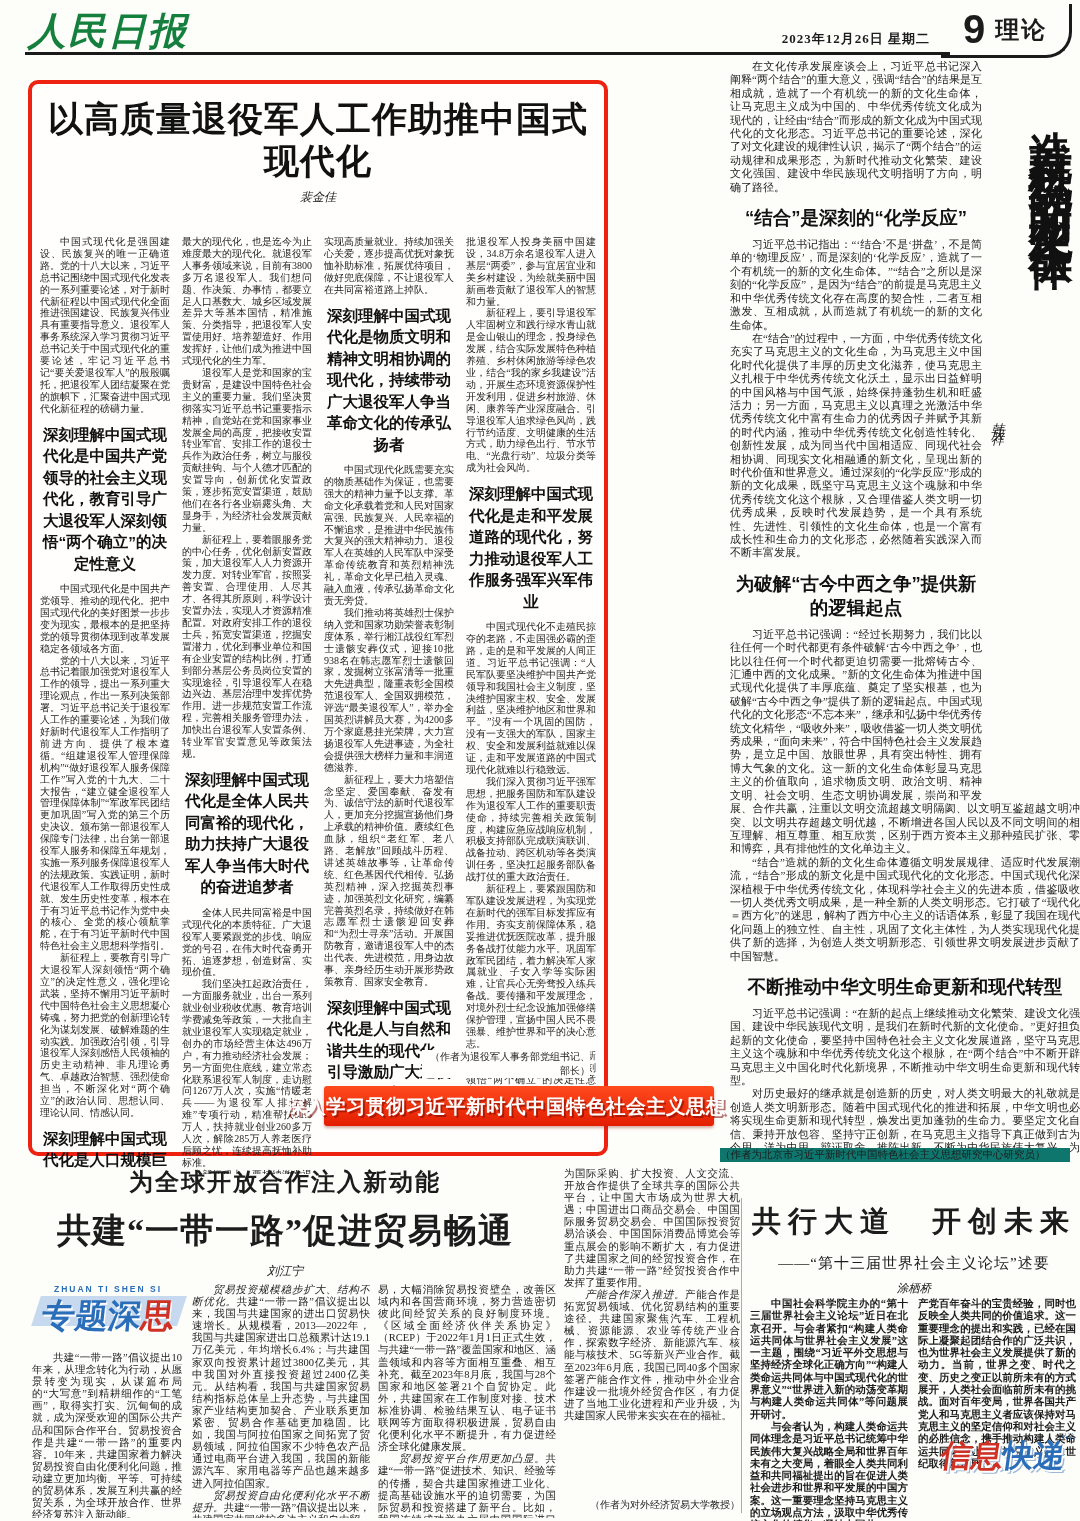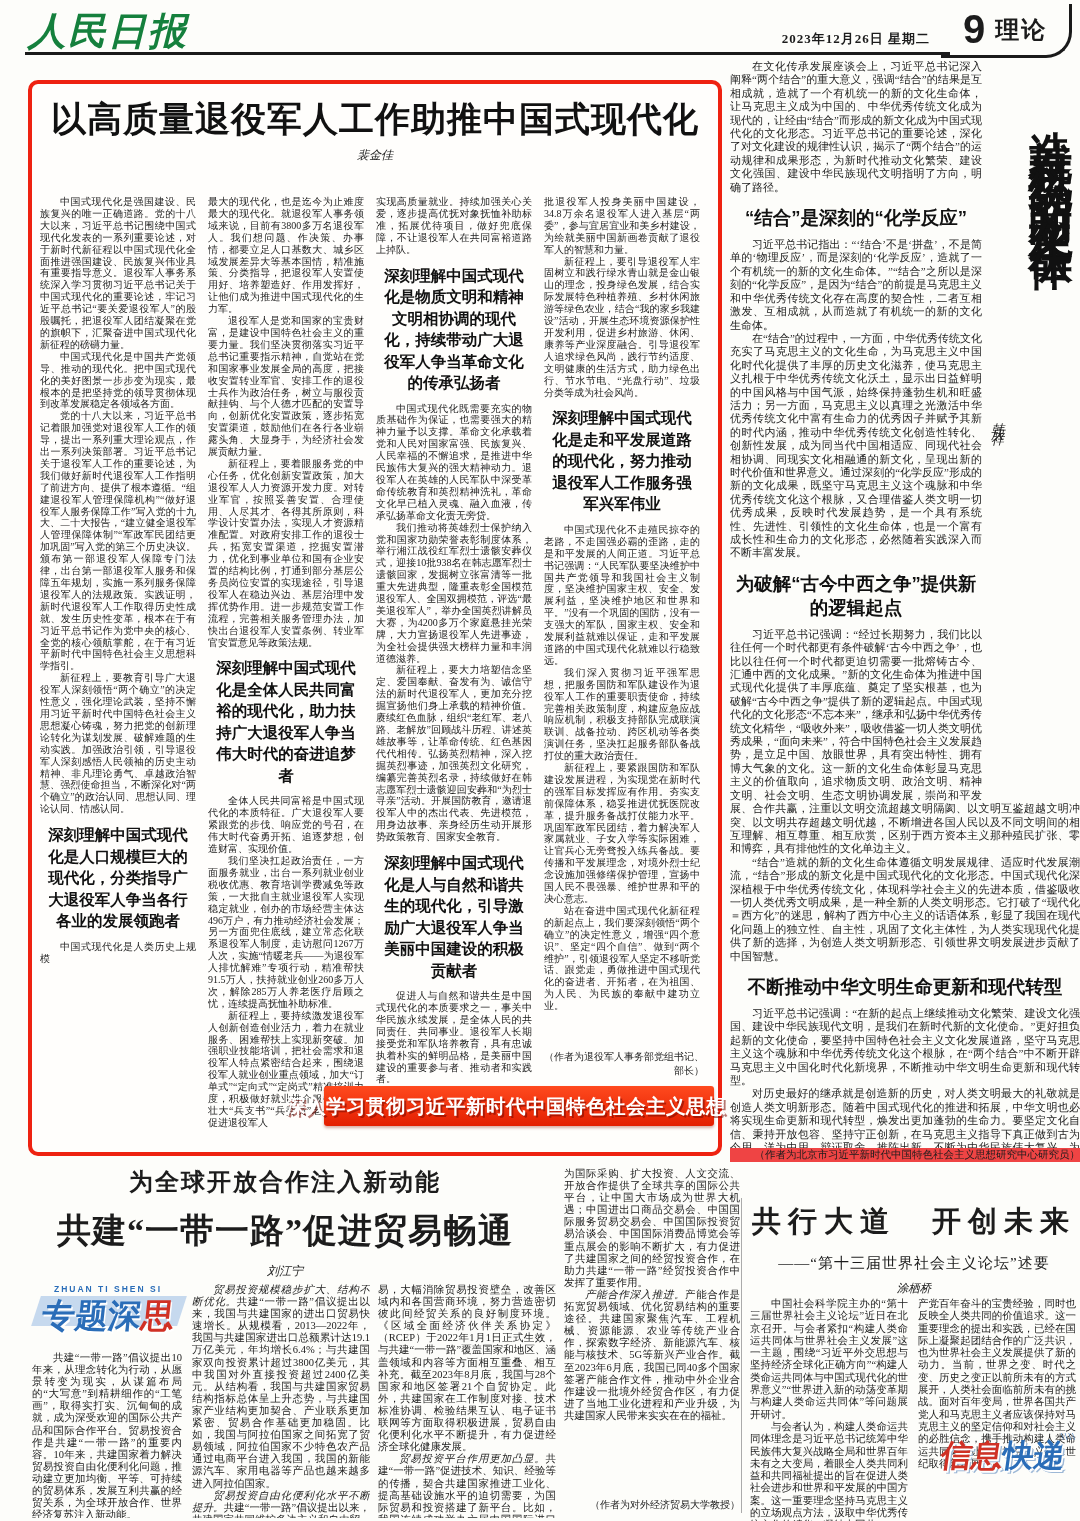--- a/index.html
+++ b/index.html
@@ -9,27 +9,27 @@
   .masthead{position:absolute;left:28px;top:6px;font-size:38px;font-weight:900;
             font-style:italic;letter-spacing:2px;font-family:"DejaVu Serif",serif;color:#15803d;}
   .header-line{position:absolute;left:25px;top:52px;width:925px;border-top:3px solid #1a1a1a;}
   .pagetag{position:absolute;top:4px;right:8px;width:128px;height:51px;
            border-right:3px solid #1a1a1a;border-bottom:3px solid #1a1a1a;
            border-bottom-right-radius:26px;display:flex;align-items:center;justify-content:center;gap:10px;}
   .pagenum{font-size:40px;font-weight:900;font-family:"Liberation Sans",sans-serif;}
   .section-name{font-size:24px;font-weight:900;font-family:"Liberation Sans",sans-serif;letter-spacing:2px;}
   .dateline{position:absolute;top:30px;right:150px;font-size:13px;font-weight:bold;letter-spacing:1px;}
   
-  .main-box{position:absolute;left:28px;top:80px;width:694px;height:1076px;
+  .main-box{position:absolute;left:28px;top:80px;width:580px;height:1076px;
             border:4px solid #ee2211;border-radius:10px;background:#fffefc;box-sizing:border-box;}
   .main-headline{margin:14px 6px 0;text-align:center;font-size:35px;line-height:42px;font-weight:900;
                  font-family:"Liberation Sans","DejaVu Sans",sans-serif;letter-spacing:1px;color:#111;}
   .main-byline{margin-top:7px;text-align:center;font-size:12px;font-style:italic;color:#222;}
   .mcols{position:absolute;left:8px;top:112px;right:8px;display:flex;gap:12px;}
-  .mcol{width:156px;overflow:hidden;}
+  .mcol{width:156px;overflow:hidden;margin-top:40px;}
   .mcol.c1,.mcol.c2{height:938px;}
   .mcol.c3{height:888px;}
   .mcol.c4{height:856px;}
   .bp{margin:0;font-size:10px;line-height:11.9px;text-align:justify;text-indent:2em;}
   .bp.cont{text-indent:0;}
   .em{font-style:italic;}
   .sub{font-family:"Liberation Sans","DejaVu Sans",sans-serif;font-weight:bold;
        font-size:15.5px;line-height:21.5px;text-align:center;margin:9px 2px;color:#111;}
   .main-author-note{position:absolute;right:14px;top:966px;width:168px;font-size:10px;
                     text-align:right;background:#fffefc;}
@@ -43,21 +43,21 @@
   
   .rt{position:absolute;left:730px;top:60px;width:350px;height:1102px;}
   .rt-text{position:relative;height:100%;overflow:hidden;}
   .rt-float{float:right;width:98px;height:742px;}
   .rt .bp{font-size:11px;line-height:13.4px;}
   .rt .sub{font-size:18.5px;line-height:24px;margin:12px 0 8px;}
   .rt-vtitle{position:absolute;top:36px;right:0;height:860px;writing-mode:vertical-rl;
              font-size:44px;font-weight:900;letter-spacing:9px;font-family:"Liberation Serif",serif;color:#111;}
   .rt-vbyline{position:absolute;top:352px;right:74px;writing-mode:vertical-rl;
               font-size:13px;letter-spacing:5px;font-style:italic;}
-  .rt-note{position:absolute;right:0;bottom:0;width:100%;font-size:10.5px;text-align:right;background:#ef4444;}
+  .rt-note{position:absolute;right:10px;bottom:0;width:100%;font-size:10.5px;background:#0f766e;}
   
   .bl{position:absolute;left:28px;top:1162px;width:712px;height:359px;}
   .bl-head{position:absolute;left:0;top:4px;width:514px;text-align:center;}
   .bl-kicker{font-family:"Liberation Sans",sans-serif;font-weight:bold;font-size:24px;letter-spacing:2px;}
   .bl-headline{margin-top:10px;font-size:34px;font-weight:700;letter-spacing:1px;
                font-family:"Liberation Serif",serif;}
   .bl-byline{margin-top:9px;font-size:12px;font-style:italic;}
   .bl .bp{font-size:10.5px;line-height:12.1px;}
   .bl-col{position:absolute;overflow:hidden;}
   .bl-c1{left:4px;top:190px;width:150px;height:166px;}
@@ -76,21 +76,21 @@
              font-size:33px;font-family:"Liberation Sans",sans-serif;transform:skewX(-6deg);
              text-shadow:1.5px 1.5px 0 #fff;}
   .ztss-blue{color:#2a6db8;}
   .ztss-red{color:#d03125;}
   
   .br{position:absolute;left:748px;top:1190px;width:332px;height:331px;}
   .br-vrule{position:absolute;left:-7px;top:8px;height:315px;border-left:1px solid #aaa;}
   .br-headline{text-align:center;font-size:29px;font-weight:bold;letter-spacing:7px;margin-top:12px;}
   .br-subtitle{text-align:center;font-size:15px;margin-top:12px;letter-spacing:1px;}
   .br-byline{text-align:center;font-size:11.5px;font-style:italic;margin-top:8px;}
-  .br .bp{font-size:10.5px;line-height:12.3px;}
+  .br .bp{font-size:10.5px;line-height:12.3px;font-weight:bold;}
   .br-col{position:absolute;overflow:hidden;top:108px;height:223px;}
   .br-cA{left:2px;width:158px;}
   .br-cB{left:170px;width:158px;}
   .xxkd{position:absolute;right:2px;top:245px;width:150px;height:48px;text-align:center;}
   .xxkd-text{font-family:"Liberation Sans",sans-serif;font-weight:900;font-size:31px;
              transform:skewX(-8deg);display:inline-block;text-shadow:1.5px 1.5px 0 #fff,3px 3px 0 #9db8d6;}
   .xxkd-red{color:#d03125;}
   .xxkd-blue{color:#2a6db8;}
   .speed-lines{position:absolute;right:2px;top:-4px;color:#2a6db8;font-size:10px;letter-spacing:1px;}
 </style>
@@ -109,20 +109,21 @@
     <span class="pagenum">9</span>
     <span class="section-name">理论</span>
   </div>
 
   <div class="main-box">
     <h1 class="main-headline">以高质量退役军人工作助推中国式现代化</h1>
     <div class="main-byline">裴金佳</div>
     <div class="mcols">
       <div class="mcol c1">
           <p class="bp">中国式现代化是强国建设、民族复兴的唯一正确道路。党的十八大以来，习近平总书记围绕中国式现代化发表的一系列重要论述，对于新时代新征程以中国式现代化全面推进强国建设、民族复兴伟业具有重要指导意义。退役军人事务系统深入学习贯彻习近平总书记关于中国式现代化的重要论述，牢记习近平总书记“要关爱退役军人”的殷殷嘱托，把退役军人团结凝聚在党的旗帜下，汇聚奋进中国式现代化新征程的磅礴力量。</p>
+          <h3 class="sub">深刻理解中国式现代化是中国共产党领导的社会主义现代化，教育引导广大退役军人深刻领悟“两个确立”的决定性意义</h3>
           <p class="bp">中国式现代化是中国共产党领导、推动的现代化。把中国式现代化的美好图景一步步变为现实，最根本的是把坚持党的领导贯彻体现到改革发展稳定各领域各方面。</p>
           <p class="bp">党的十八大以来，习近平总书记着眼加强党对退役军人工作的领导，提出一系列重大理论观点，作出一系列决策部署。习近平总书记关于退役军人工作的重要论述，为我们做好新时代退役军人工作指明了前进方向、提供了根本遵循。“组建退役军人管理保障机构”“做好退役军人服务保障工作”写入党的十九大、二十大报告，“建立健全退役军人管理保障体制”“军政军民团结更加巩固”写入党的第三个历史决议。颁布第一部退役军人保障专门法律，出台第一部退役军人服务和保障五年规划，实施一系列服务保障退役军人的法规政策。实践证明，新时代退役军人工作取得历史性成就、发生历史性变革，根本在于有习近平总书记作为党中央的核心、全党的核心领航掌舵，在于有习近平新时代中国特色社会主义思想科学指引。</p>
           <p class="bp">新征程上，要教育引导广大退役军人深刻领悟“两个确立”的决定性意义，强化理论武装，坚持不懈用习近平新时代中国特色社会主义思想凝心铸魂，努力把党的创新理论转化为谋划发展、破解难题的生动实践。加强政治引领，引导退役军人深刻感悟人民领袖的历史主动精神、非凡理论勇气、卓越政治智慧、强烈使命担当，不断深化对“两个确立”的政治认同、思想认同、理论认同、情感认同。</p>
           <h3 class="sub">深刻理解中国式现代化是人口规模巨大的现代化，分类指导广大退役军人争当各行各业的发展领跑者</h3>
           <p class="bp">中国式现代化是人类历史上规模</p>
         </div>
       <div class="mcol c2">
           <p class="bp cont">最大的现代化，也是迄今为止难度最大的现代化。就退役军人事务领域来说，目前有3800多万名退役军人。我们想问题、作决策、办事情，都要立足人口基数大、城乡区域发展差异大等基本国情，精准施策、分类指导，把退役军人安置使用好、培养塑造好、作用发挥好，让他们成为推进中国式现代化的生力军。</p>
           <p class="bp">退役军人是党和国家的宝贵财富，是建设中国特色社会主义的重要力量。我们坚决贯彻落实习近平总书记重要指示精神，自觉站在党和国家事业发展全局的高度，把接收安置转业军官、安排工作的退役士兵作为政治任务，树立与服役贡献挂钩、与个人德才匹配的安置导向，创新优化安置政策，逐步拓宽安置渠道，鼓励他们在各行各业崭露头角、大显身手，为经济社会发展贡献力量。</p>
           <p class="bp">新征程上，要着眼服务党的中心任务，优化创新安置政策，加大退役军人人力资源开发力度。对转业军官，按照妥善安置、合理使用、人尽其才、各得其所原则，科学设计安置办法，实现人才资源精准配置。对政府安排工作的退役士兵，拓宽安置渠道，挖掘安置潜力，优化到事业单位和国有企业安置的结构比例，打通到部分基层公务员岗位安置的实现途径，引导退役军人在稳边兴边、基层治理中发挥优势作用。进一步规范安置工作流程，完善相关服务管理办法，加快出台退役军人安置条例、转业军官安置意见等政策法规。</p>

